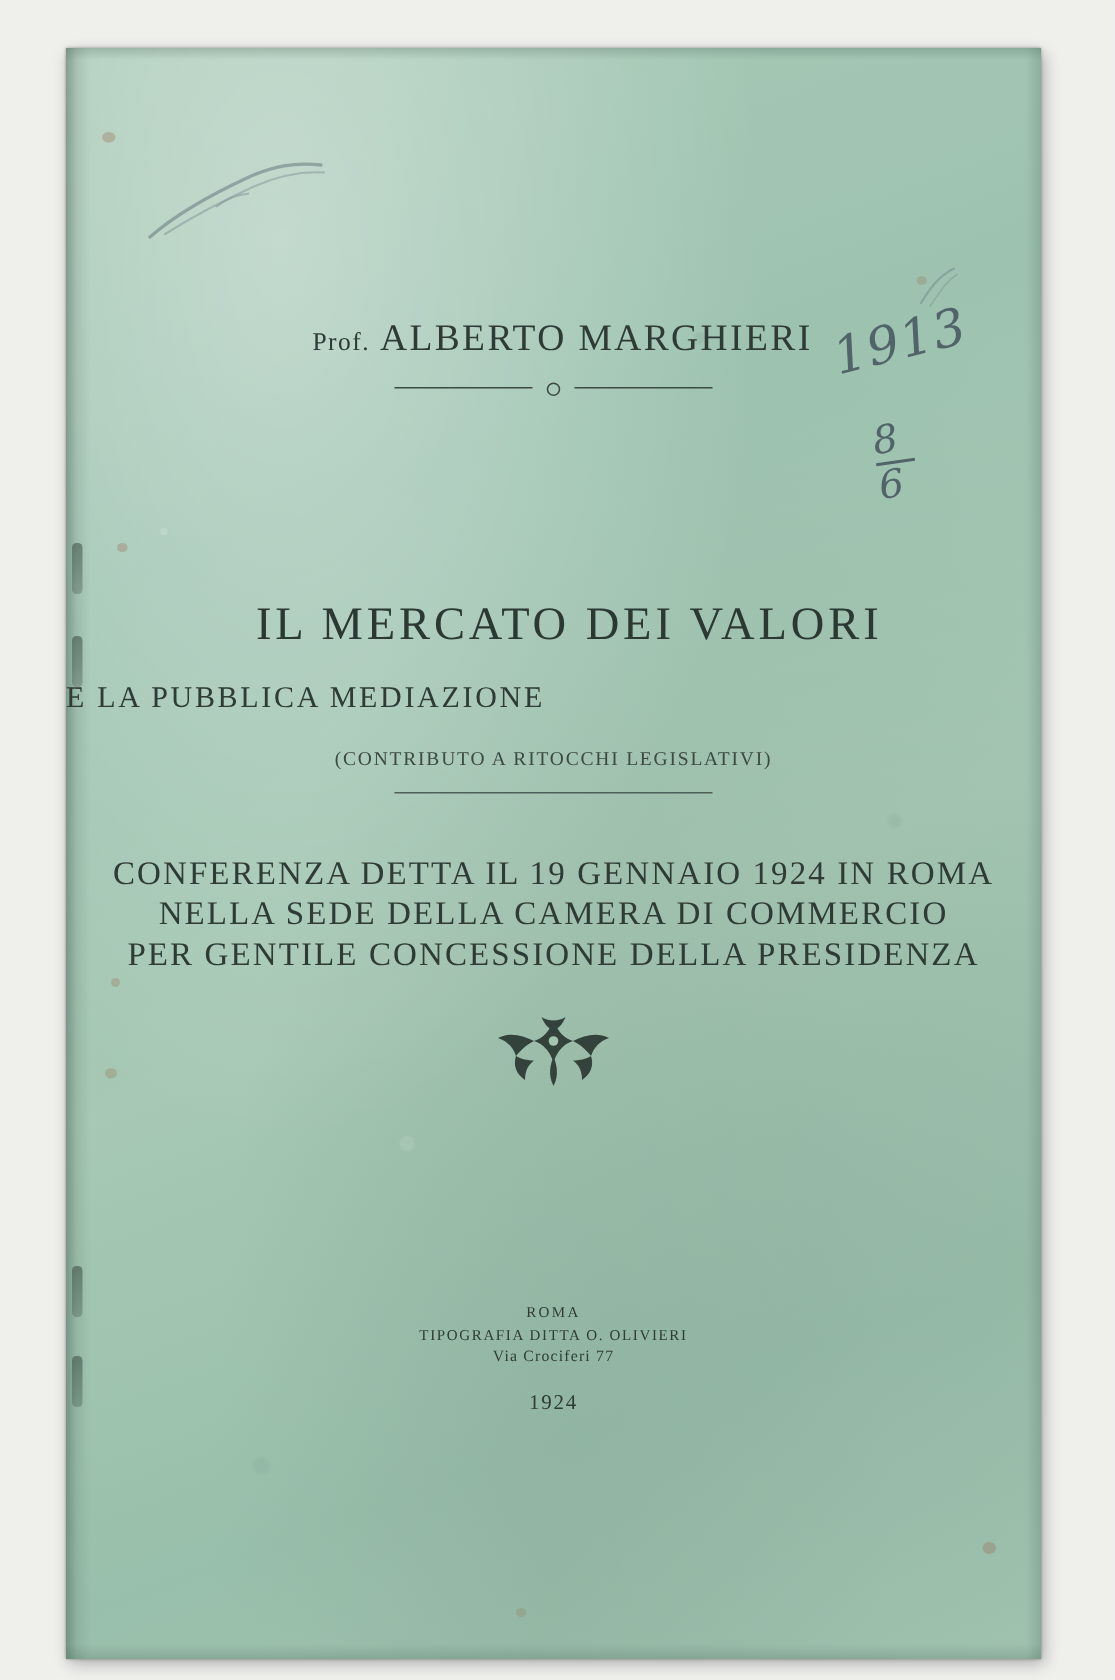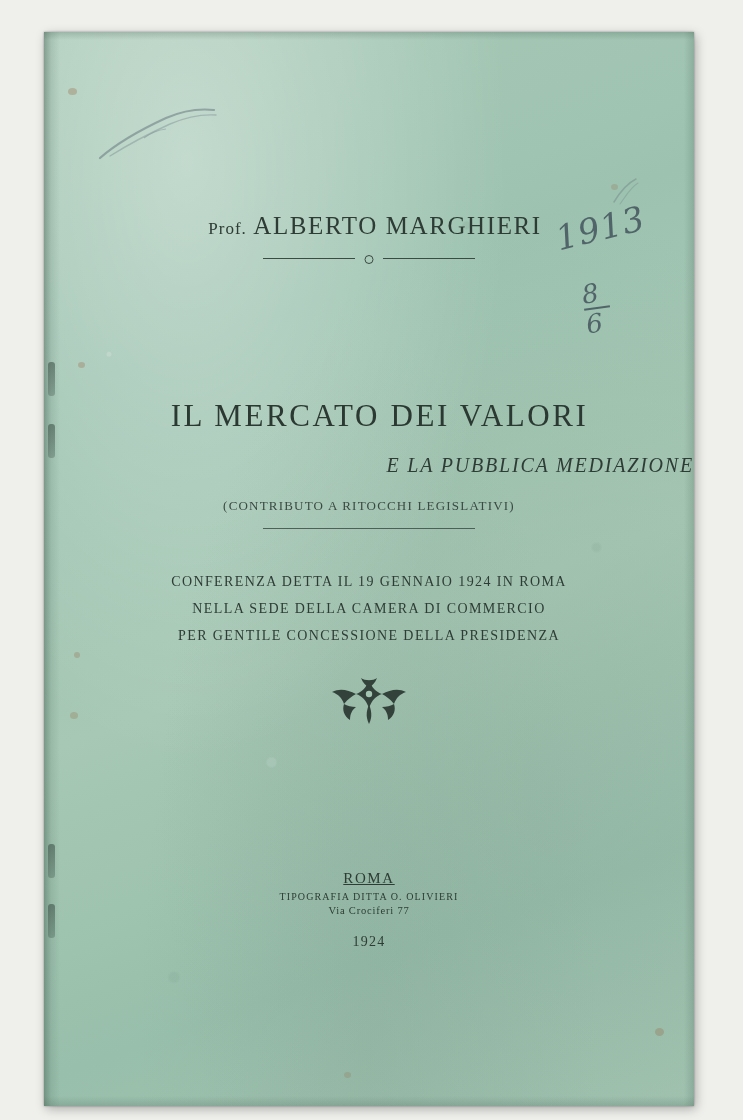--- a/index.html
+++ b/index.html
@@ -143,25 +143,24 @@
     text-align: center;
     font-size: 31px;
     letter-spacing: 2.6px;
     color: #2b3932;
     padding-left: 21px;
   }
   .title-sub {
     position: absolute;
     top: 422px;
     left: 0; right: 0;
-    text-align: right;
+    text-align: left;
     font-size: 20px;
     letter-spacing: 1.8px;
     color: #2e3c35;
-    font-style: italic;
   }
   .title-note {
     position: absolute;
     top: 466px;
     left: 0; right: 0;
     text-align: center;
     font-size: 13px;
     letter-spacing: 1.2px;
     color: #3b4a43;
   }
@@ -173,21 +172,21 @@
     width: 212px;
     height: 1.2px;
     background: #3e4d46;
     opacity: 0.85;
   }
   .conference {
     position: absolute;
     top: 536px;
     left: 0; right: 0;
     text-align: center;
-    font-size: 14px;
+    font-size: 22px;
     letter-spacing: 1.4px;
     line-height: 27px;
     color: #2e3c35;
   }
   .ornament {
     position: absolute;
     top: 642px;
     left: 50%;
     transform: translateX(-50%);
     width: 86px;
@@ -195,23 +194,22 @@
     color: #33423b;
   }
   .imprint {
     position: absolute;
     top: 838px;
     left: 0; right: 0;
     text-align: center;
     color: #2e3c35;
   }
   .imprint .city {
-    font-size: 15px;
+    font-size: 10px;
     letter-spacing: 1.6px;
-    text-decoration: underline;
   }
   .imprint .press {
     font-size: 10px;
     letter-spacing: 1.1px;
     margin-top: 4px;
   }
   .imprint .address {
     font-size: 10.5px;
     letter-spacing: 0.8px;
     margin-top: 3px;

